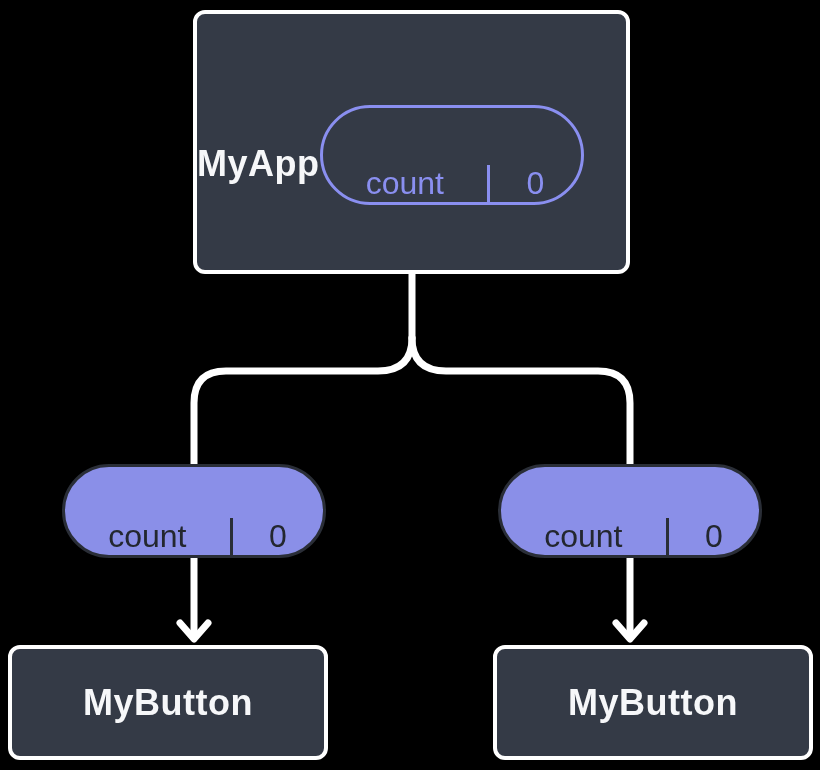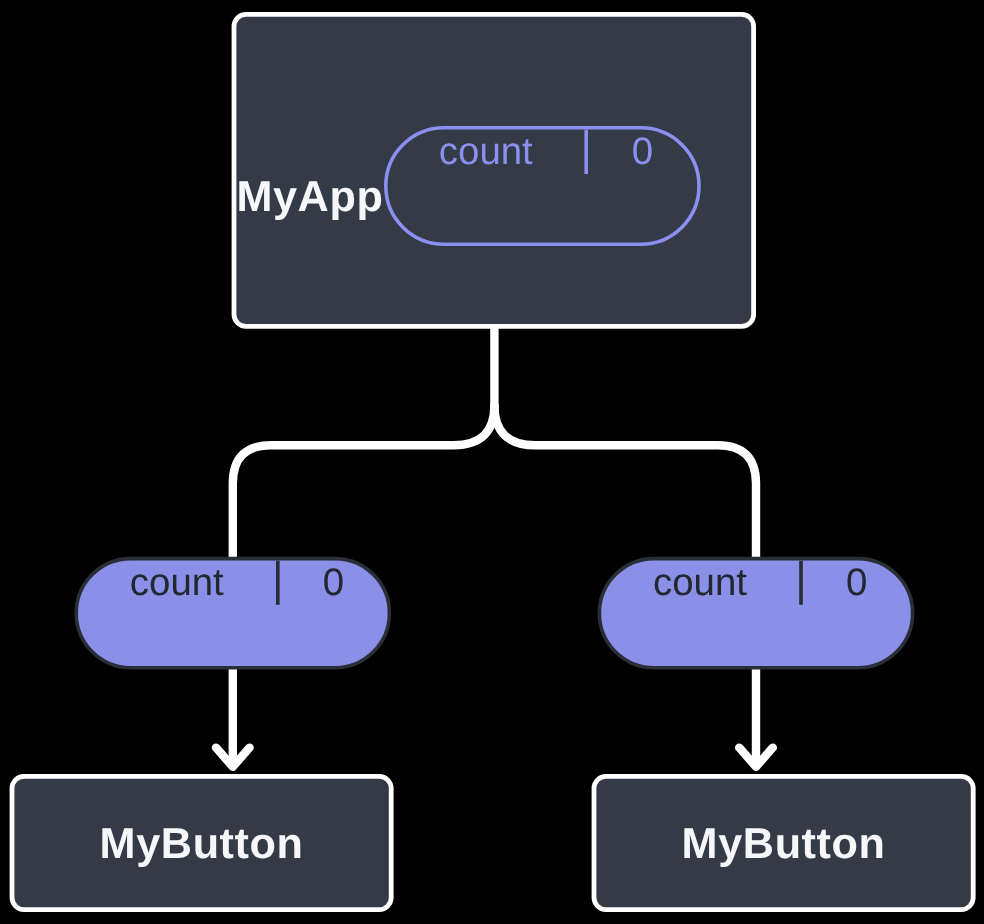--- a/index.html
+++ b/index.html
@@ -64,21 +64,21 @@
   .node-title {
     color: var(--card-text);
     font-size: 36px;
     font-weight: 700;
     letter-spacing: 0.5px;
   }
   .node-box.root .node-title { margin-top: 44px; }
 
   .pill {
     display: flex;
-    align-items: flex-start;
+    align-items: flex-end;
     border-radius: 50px;
     overflow: hidden;
     font-size: 32px;
   }
   .pill .pill-name,
   .pill .pill-value {
     display: flex;
     align-items: center;
     justify-content: center;
   }

